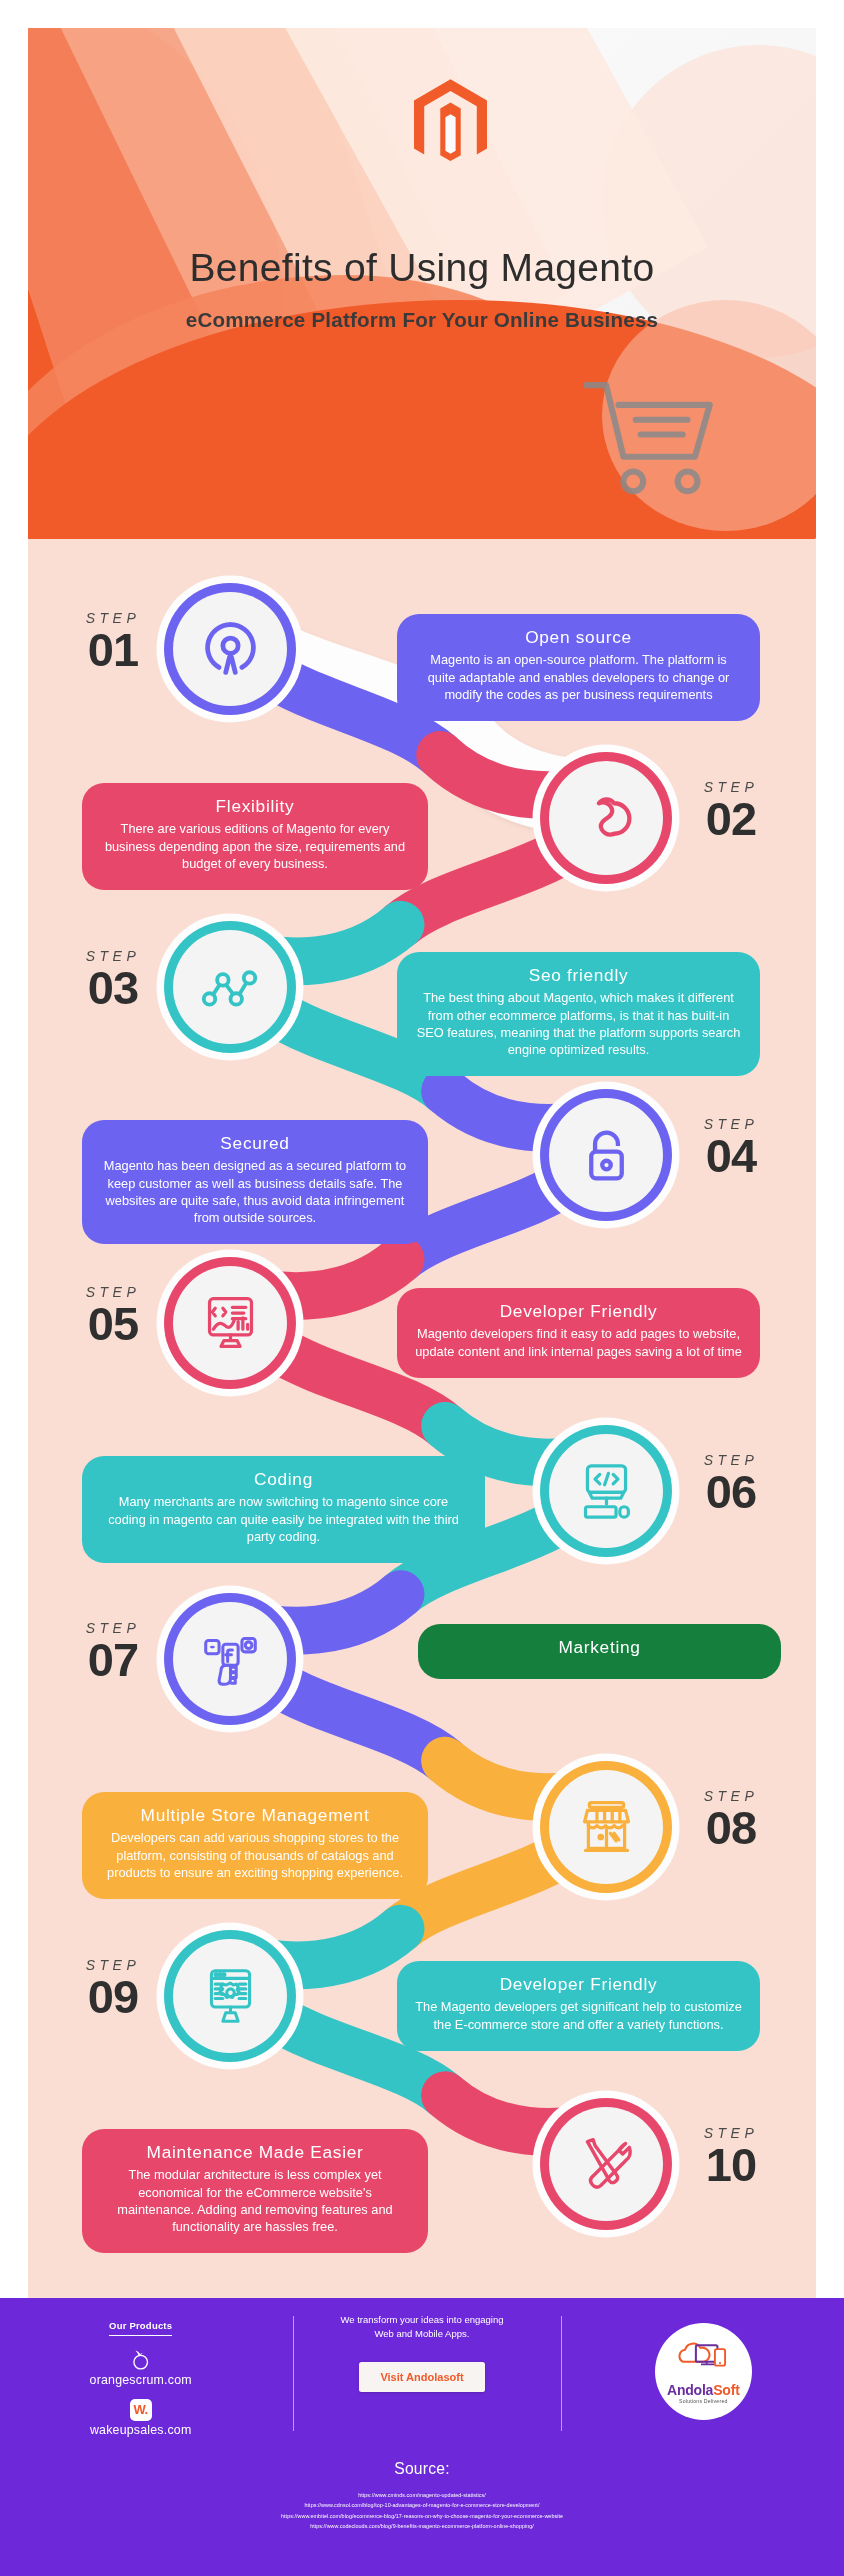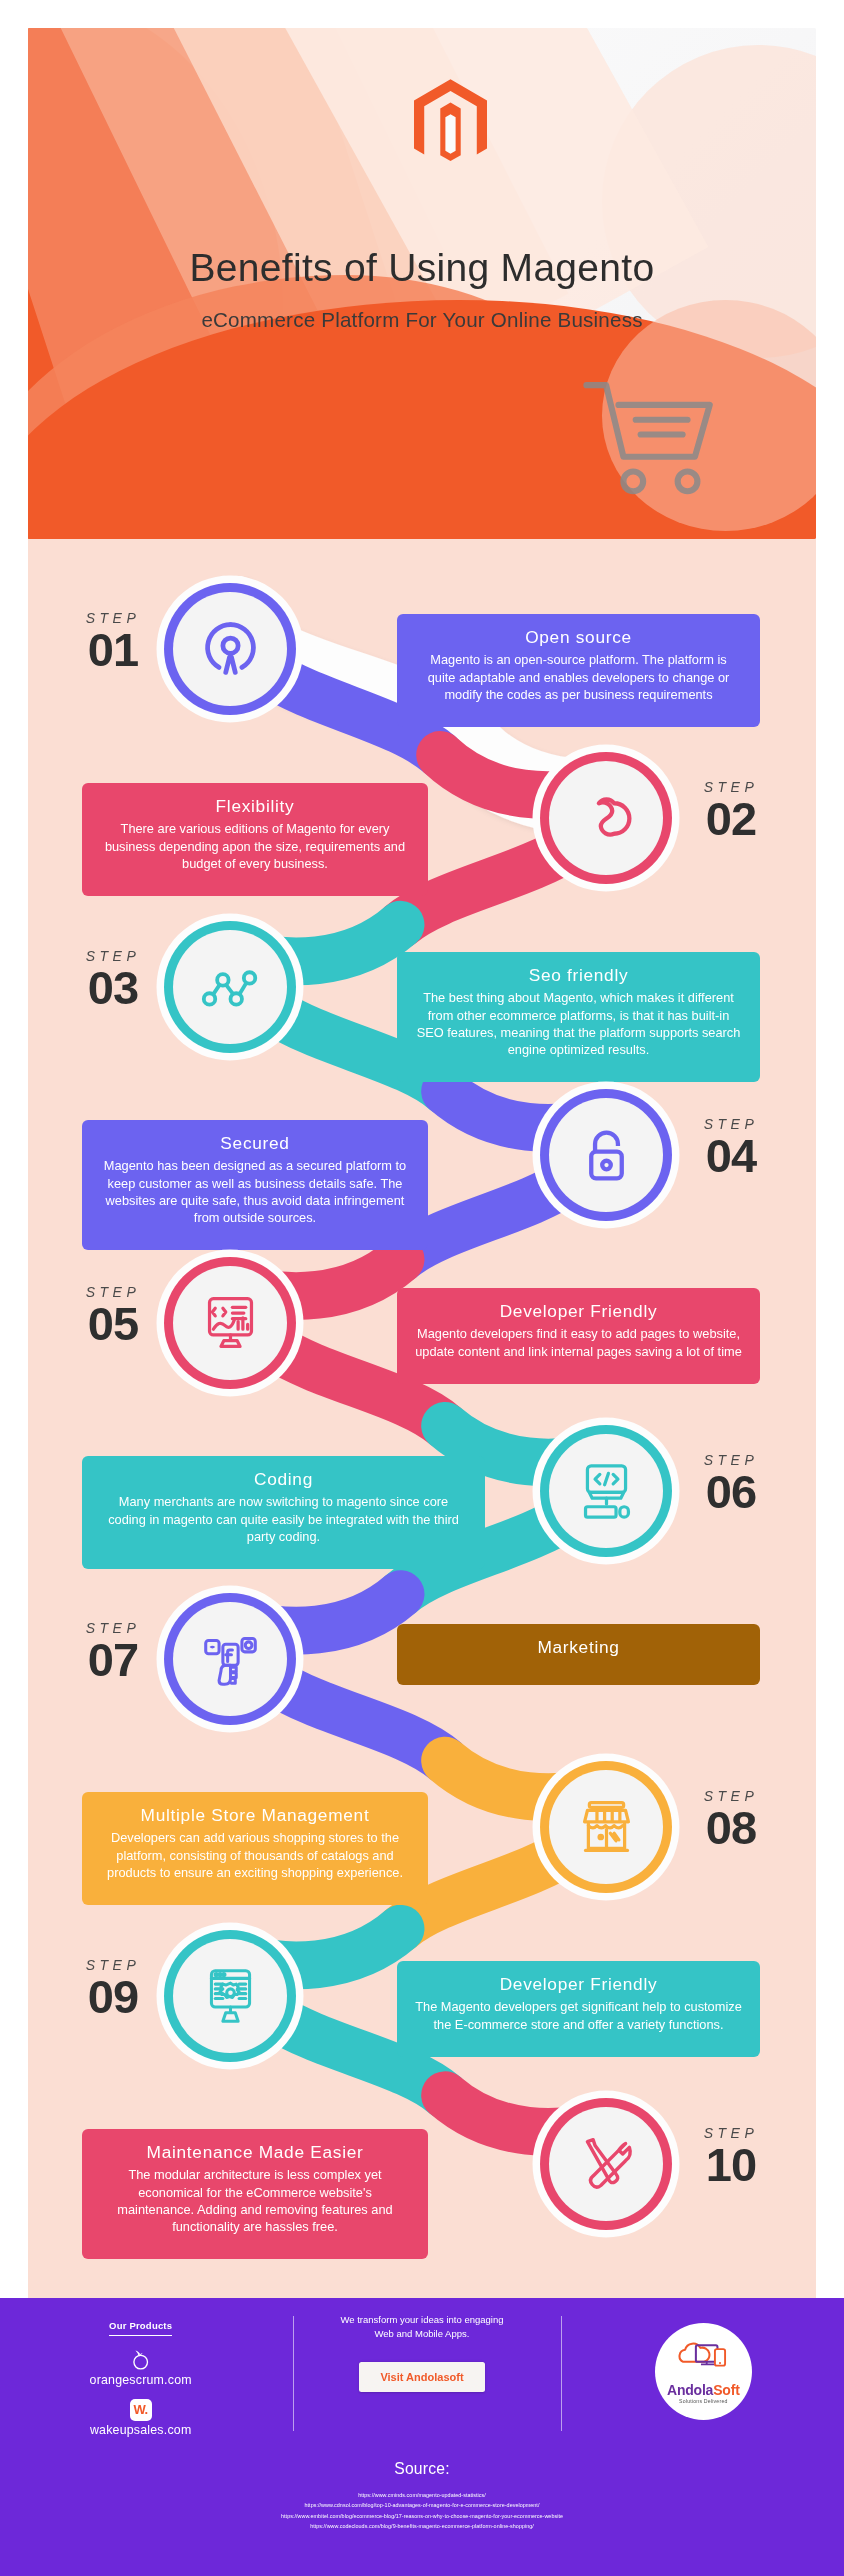--- a/index.html
+++ b/index.html
@@ -78,21 +78,21 @@
   }
 
   #magento-logo { position:absolute; left: 386px; top: 51px; width: 73px; height: 91px; }
   #hdr-title {
     position: absolute; left: 0; right: 0; top: 218px; text-align: center;
     font-size: 39px; color: #2d2d2d; letter-spacing: 0.3px;
     font-family: "Liberation Sans", sans-serif; font-weight: 400;
   }
   #hdr-sub {
     position: absolute; left: 0; right: 0; top: 280px; text-align: center;
-    font-size: 20.6px; color: #3a3a3a; letter-spacing: 0.2px; font-weight: 400;
+    font-size: 20.6px; color: #3a3a3a; letter-spacing: 0.2px; font-weight: 700;
   }
   #hdr-cart { position: absolute; right: 89px; bottom: 40px; width: 148px; height: 124px; opacity:.85; }
 
   
   #steps-bg {
     position: absolute; left: 28px; top: 539px; width: 788px; height: 1759px;
     background: #fbded3;
   }
   #steps-layer { position: absolute; left: 28px; top: 539px; width: 788px; height: 1759px; }
   #ribbon { position: absolute; left: 0; top: 0; width: 788px; height: 1759px; }
@@ -105,22 +105,22 @@
   }
   .step-num .kw {
     font-size: 14px; letter-spacing: 4.5px; color: #4a4a4a; font-weight: 400; font-style: italic;
   }
   .step-num .nm {
     font-size: 47px; font-weight: 700; color: #2f2f2f; line-height: .95; margin-top: 1.6px;
     letter-spacing: -0.8px;
   }
 
   .bubble {
-    position: absolute; top: 40px; width: 363px; padding: 13px 18px 24px;
-    border-radius: 6px; color: #ffffff; text-align: center;
+    position: absolute; top: 40px; width: 363px; padding: 13px 18px 18px;
+    border-radius: 22px; color: #ffffff; text-align: center;
   }
   .bubble h3 { font-size: 17.3px; font-weight: 400; letter-spacing: 0.7px; margin-bottom: 3.3px; }
   .bubble p { font-size: 12.8px; line-height: 1.35; font-weight: 400; }
 
   .icon-circle {
     position: absolute; top: 18px; width: 114px; height: 114px;
     border-radius: 50%; background: #f4f4f4;
     display: flex; align-items: center; justify-content: center;
     box-shadow: 0 0 0 9px var(--ring), 0 0 0 16.5px #fdfdfd;
     z-index: 4;
@@ -387,21 +387,21 @@
             <rect x="44" y="10" width="14" height="14" rx="3"></rect>
             <circle cx="51" cy="17" r="3.5"></circle>
             <rect x="24" y="16" width="16" height="22" rx="3"></rect>
             <path d="M34 22 h-3 q-2 0 -2 2 v10"></path>
             <path d="M27 27 h6"></path>
             <path d="M22 44 q0 -6 6 -6 h4 v14 q0 6 -6 6 h-2 q-4 0 -4 -4 z"></path>
             <path d="M33 40 h5 v5 h-5 M33 46 h5 v5 h-5 M33 52 h4 v5 h-4"></path>
           </g>
         </svg>
       </div>
-      <div class="bubble" style="left:369px; background:#a16207">
+      <div class="bubble" style="left:390px; background:#15803d">
         <h3>Marketing</h3>
       </div>
     </div>
 
     <div class="step" style="top:1213px">
       <div class="step-num" style="left:641px">
         <div class="kw">STEP</div>
         <div class="nm">08</div>
       </div>
       <div class="icon-circle" style="left:521px; --ring:#f9b03c">

